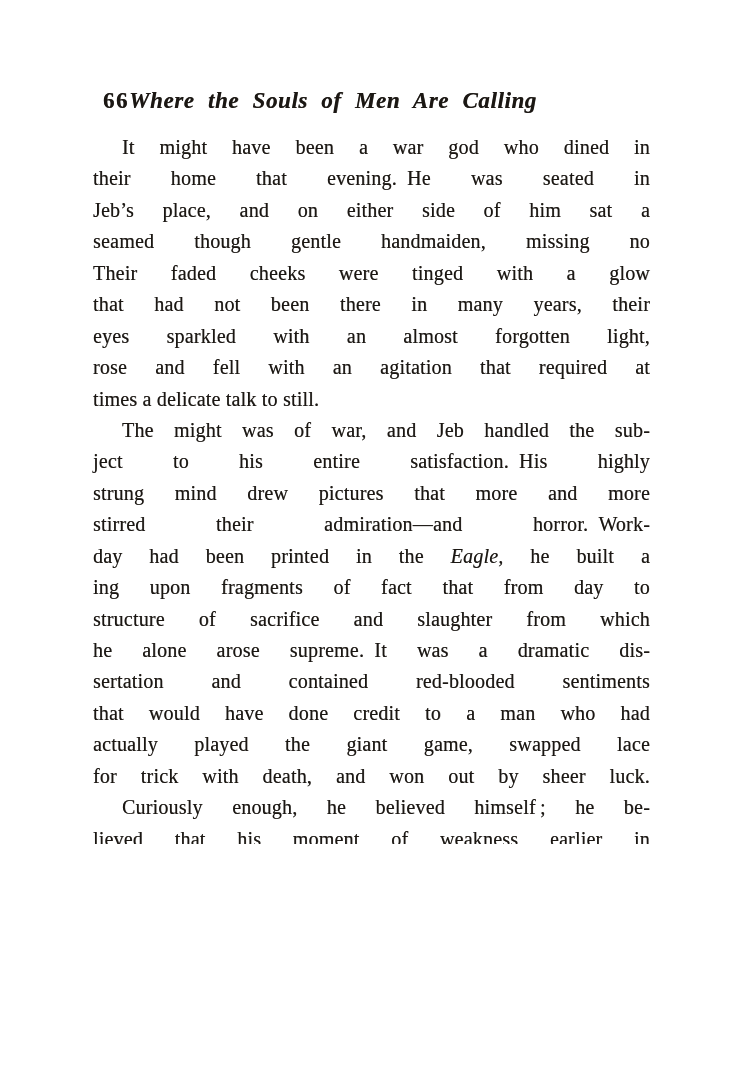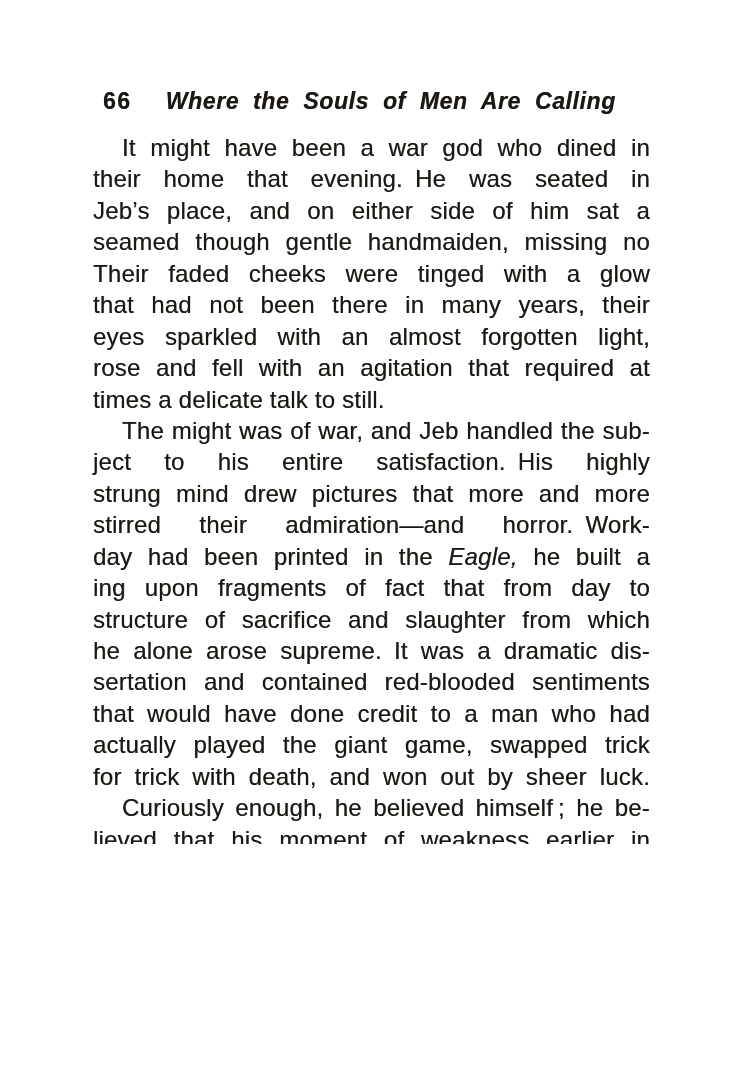--- a/index.html
+++ b/index.html
@@ -1,21 +1,21 @@
 <!DOCTYPE html>
 <html><head>
 <meta charset="utf-8">
 <style>
   html, body { margin: 0; padding: 0; background: #ffffff; }
   .page {
     position: relative;
     width: 740px;
     height: 844px;
     background: #ffffff;
-    font-family: Liberation Sans, sans-serif;
+    font-family: Liberation Serif, serif;
     color: #1b1713;
     overflow: hidden;
   }
   .running-head {
     position: absolute;
     top: 86px;
     left: 93px;
     width: 557px;
     display: flex;
     align-items: baseline;
@@ -23,32 +23,31 @@
     line-height: 30px;
     text-shadow: 0.3px 0.3px 0 rgba(27,23,19,0.75);
   }
   .pagenum {
     font-weight: 700;
     letter-spacing: 1.5px;
     padding-left: 10px;
   }
   .head-title {
     flex: 1;
-    text-align: center;
     font-style: italic;
     font-weight: 700;
     letter-spacing: 0.6px;
     word-spacing: 7px;
   }
   .body-text {
     position: absolute;
     top: 132px;
     left: 93px;
     width: 557px;
-    font-size: 24px;
+    font-size: 20px;
     line-height: 31.45px;
     letter-spacing: 0.2px;
     text-shadow: 0.3px 0.3px 0 rgba(27,23,19,0.6);
   }
   .ln {
     height: 31.45px;
     text-align: justify;
     white-space: normal;
   }
   .ln.j { text-align-last: justify; }
@@ -79,19 +78,19 @@
     <div class="ln j ind">The might was of war, and Jeb handled the sub-</div>
     <div class="ln j">ject to his entire satisfaction. His highly</div>
     <div class="ln j">strung mind drew pictures that more and more</div>
     <div class="ln j">stirred their admiration—and horror. Work-</div>
     <div class="ln j"><span>day had been printed in the </span><span class="it">Eagle,</span><span> he built a</span></div>
     <div class="ln j">ing upon fragments of fact that from day to</div>
     <div class="ln j">structure of sacrifice and slaughter from which</div>
     <div class="ln j">he alone arose supreme. It was a dramatic dis-</div>
     <div class="ln j">sertation and contained red-blooded sentiments</div>
     <div class="ln j">that would have done credit to a man who had</div>
-    <div class="ln j">actually played the giant game, swapped trick</div>
+    <div class="ln j">actually played the giant game, swapped lace</div>
     <div class="ln j">for trick with death, and won out by sheer luck.</div>
     <div class="ln j ind">Curiously enough, he believed himself ; he be-</div>
     <div class="ln j">lieved that his moment of weakness earlier in</div>
   </div>
 
 </div>
 
 </body></html>

